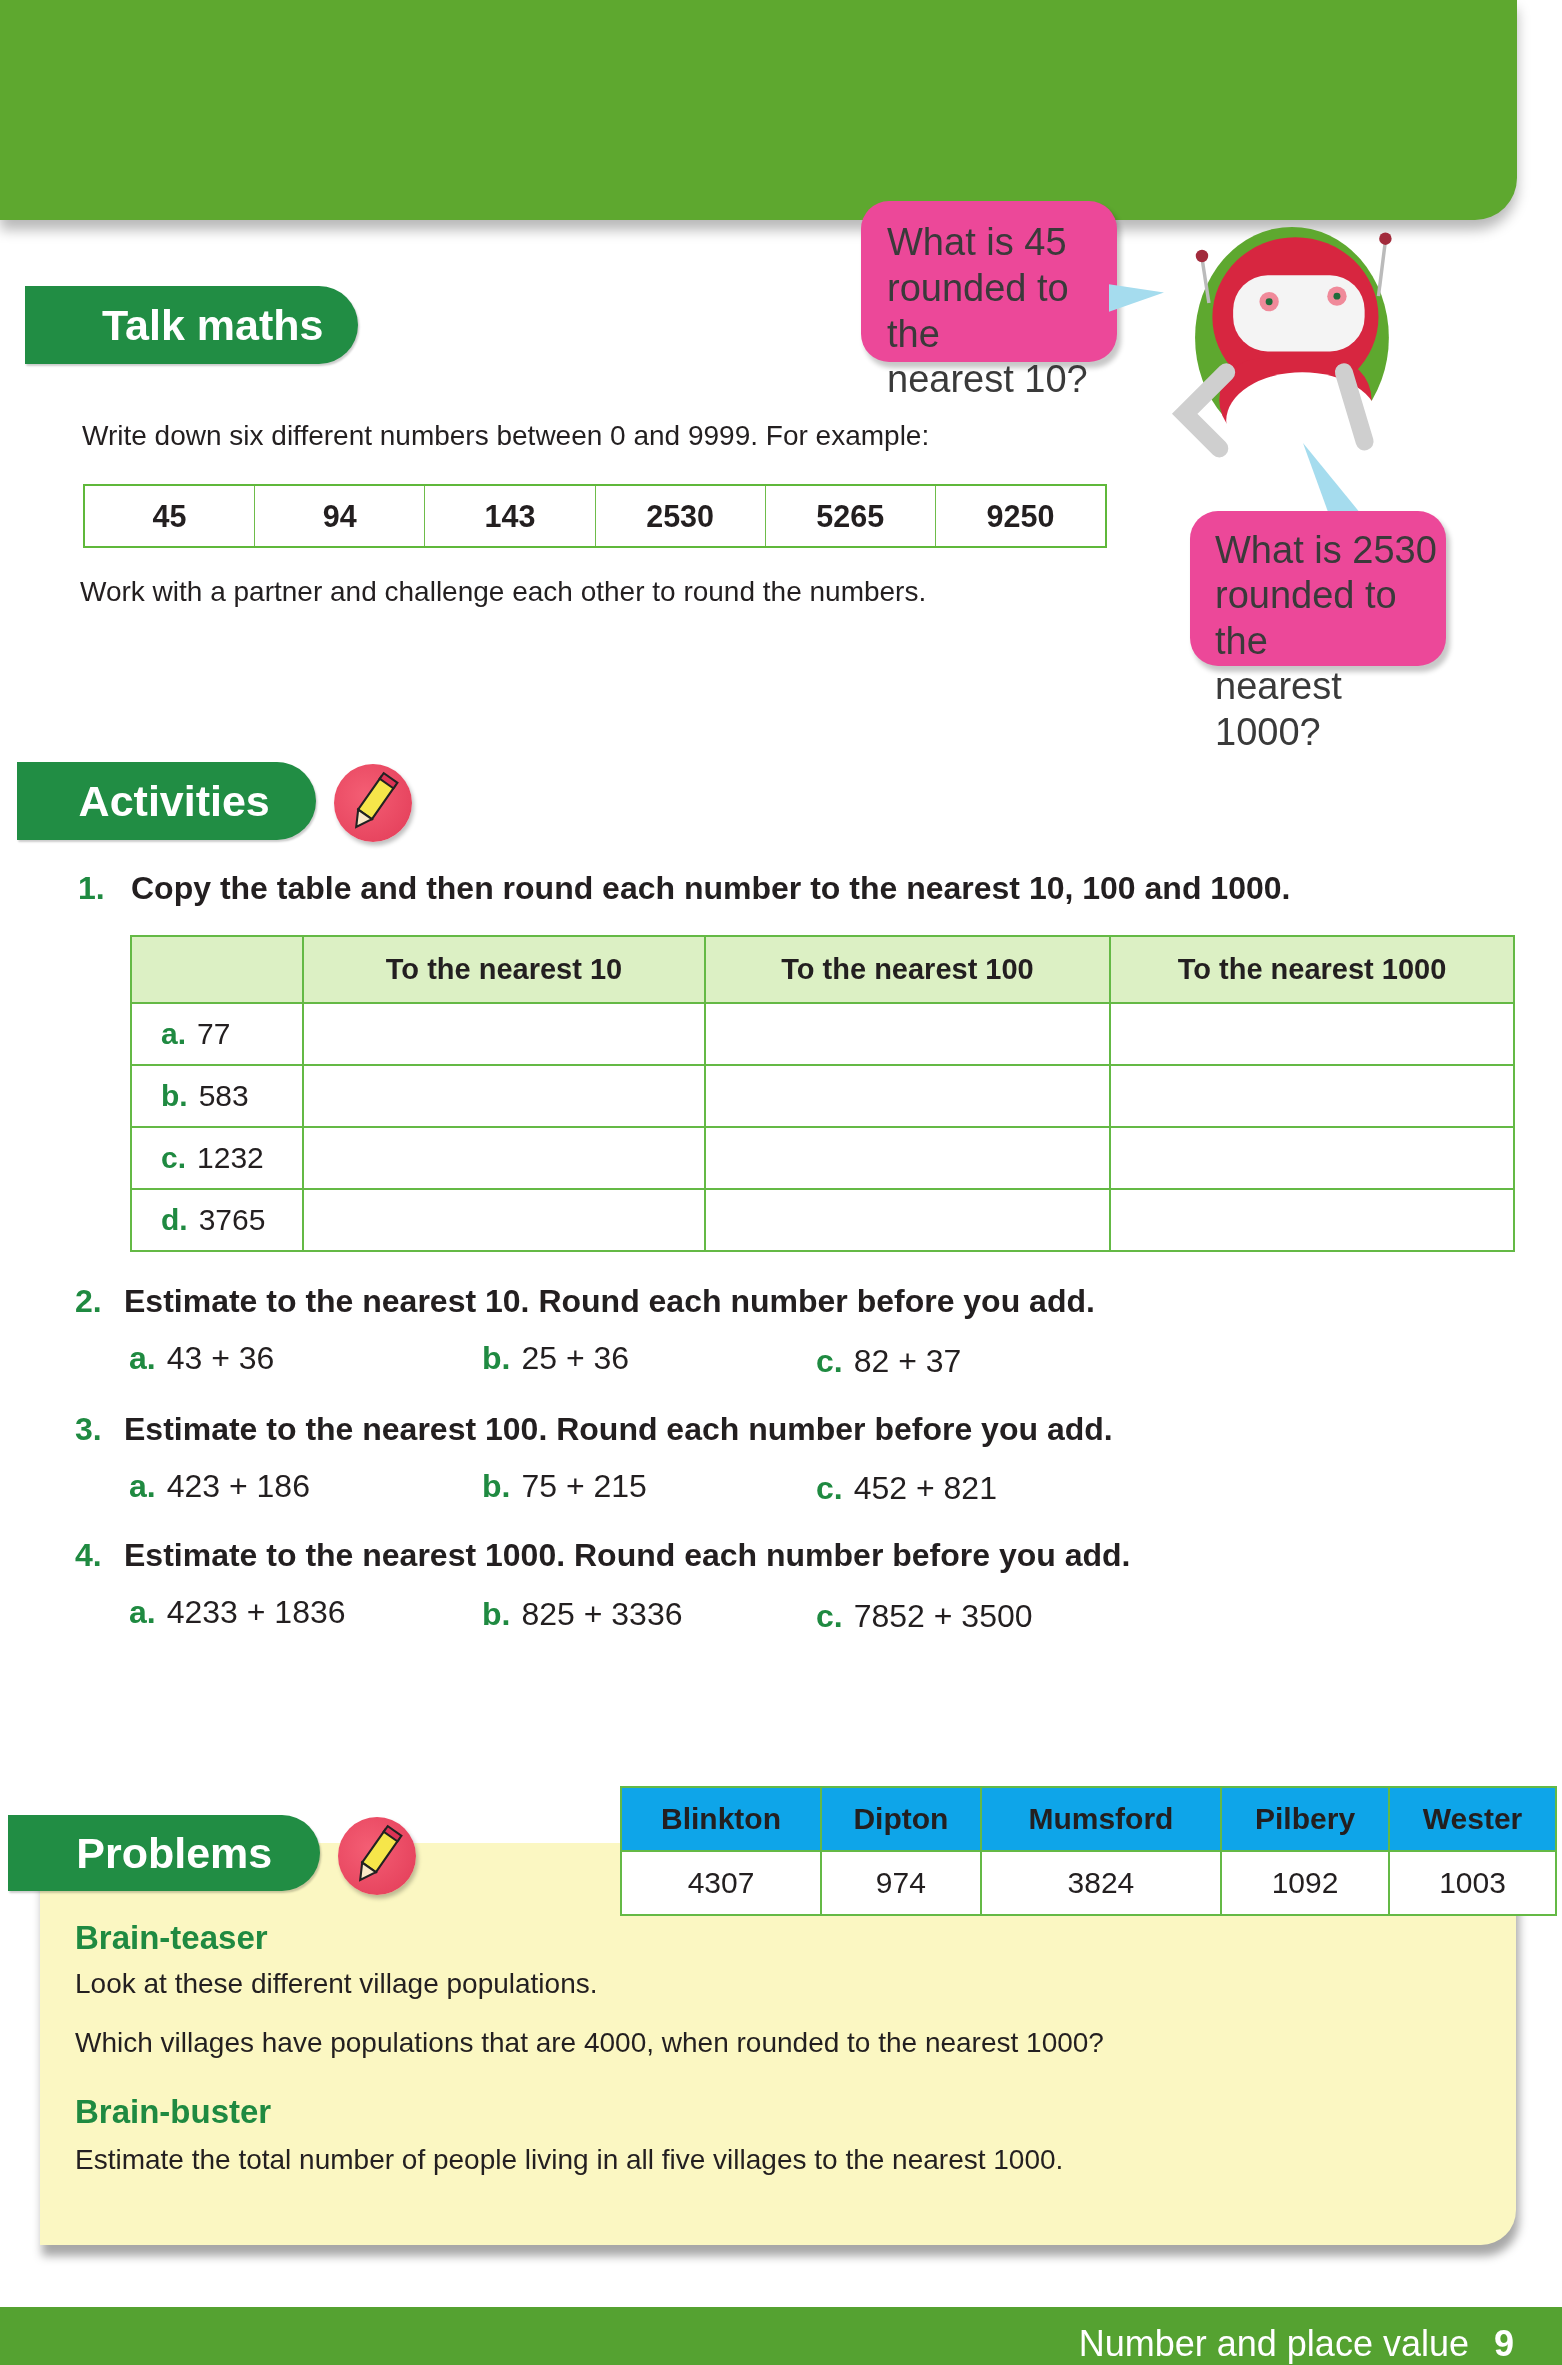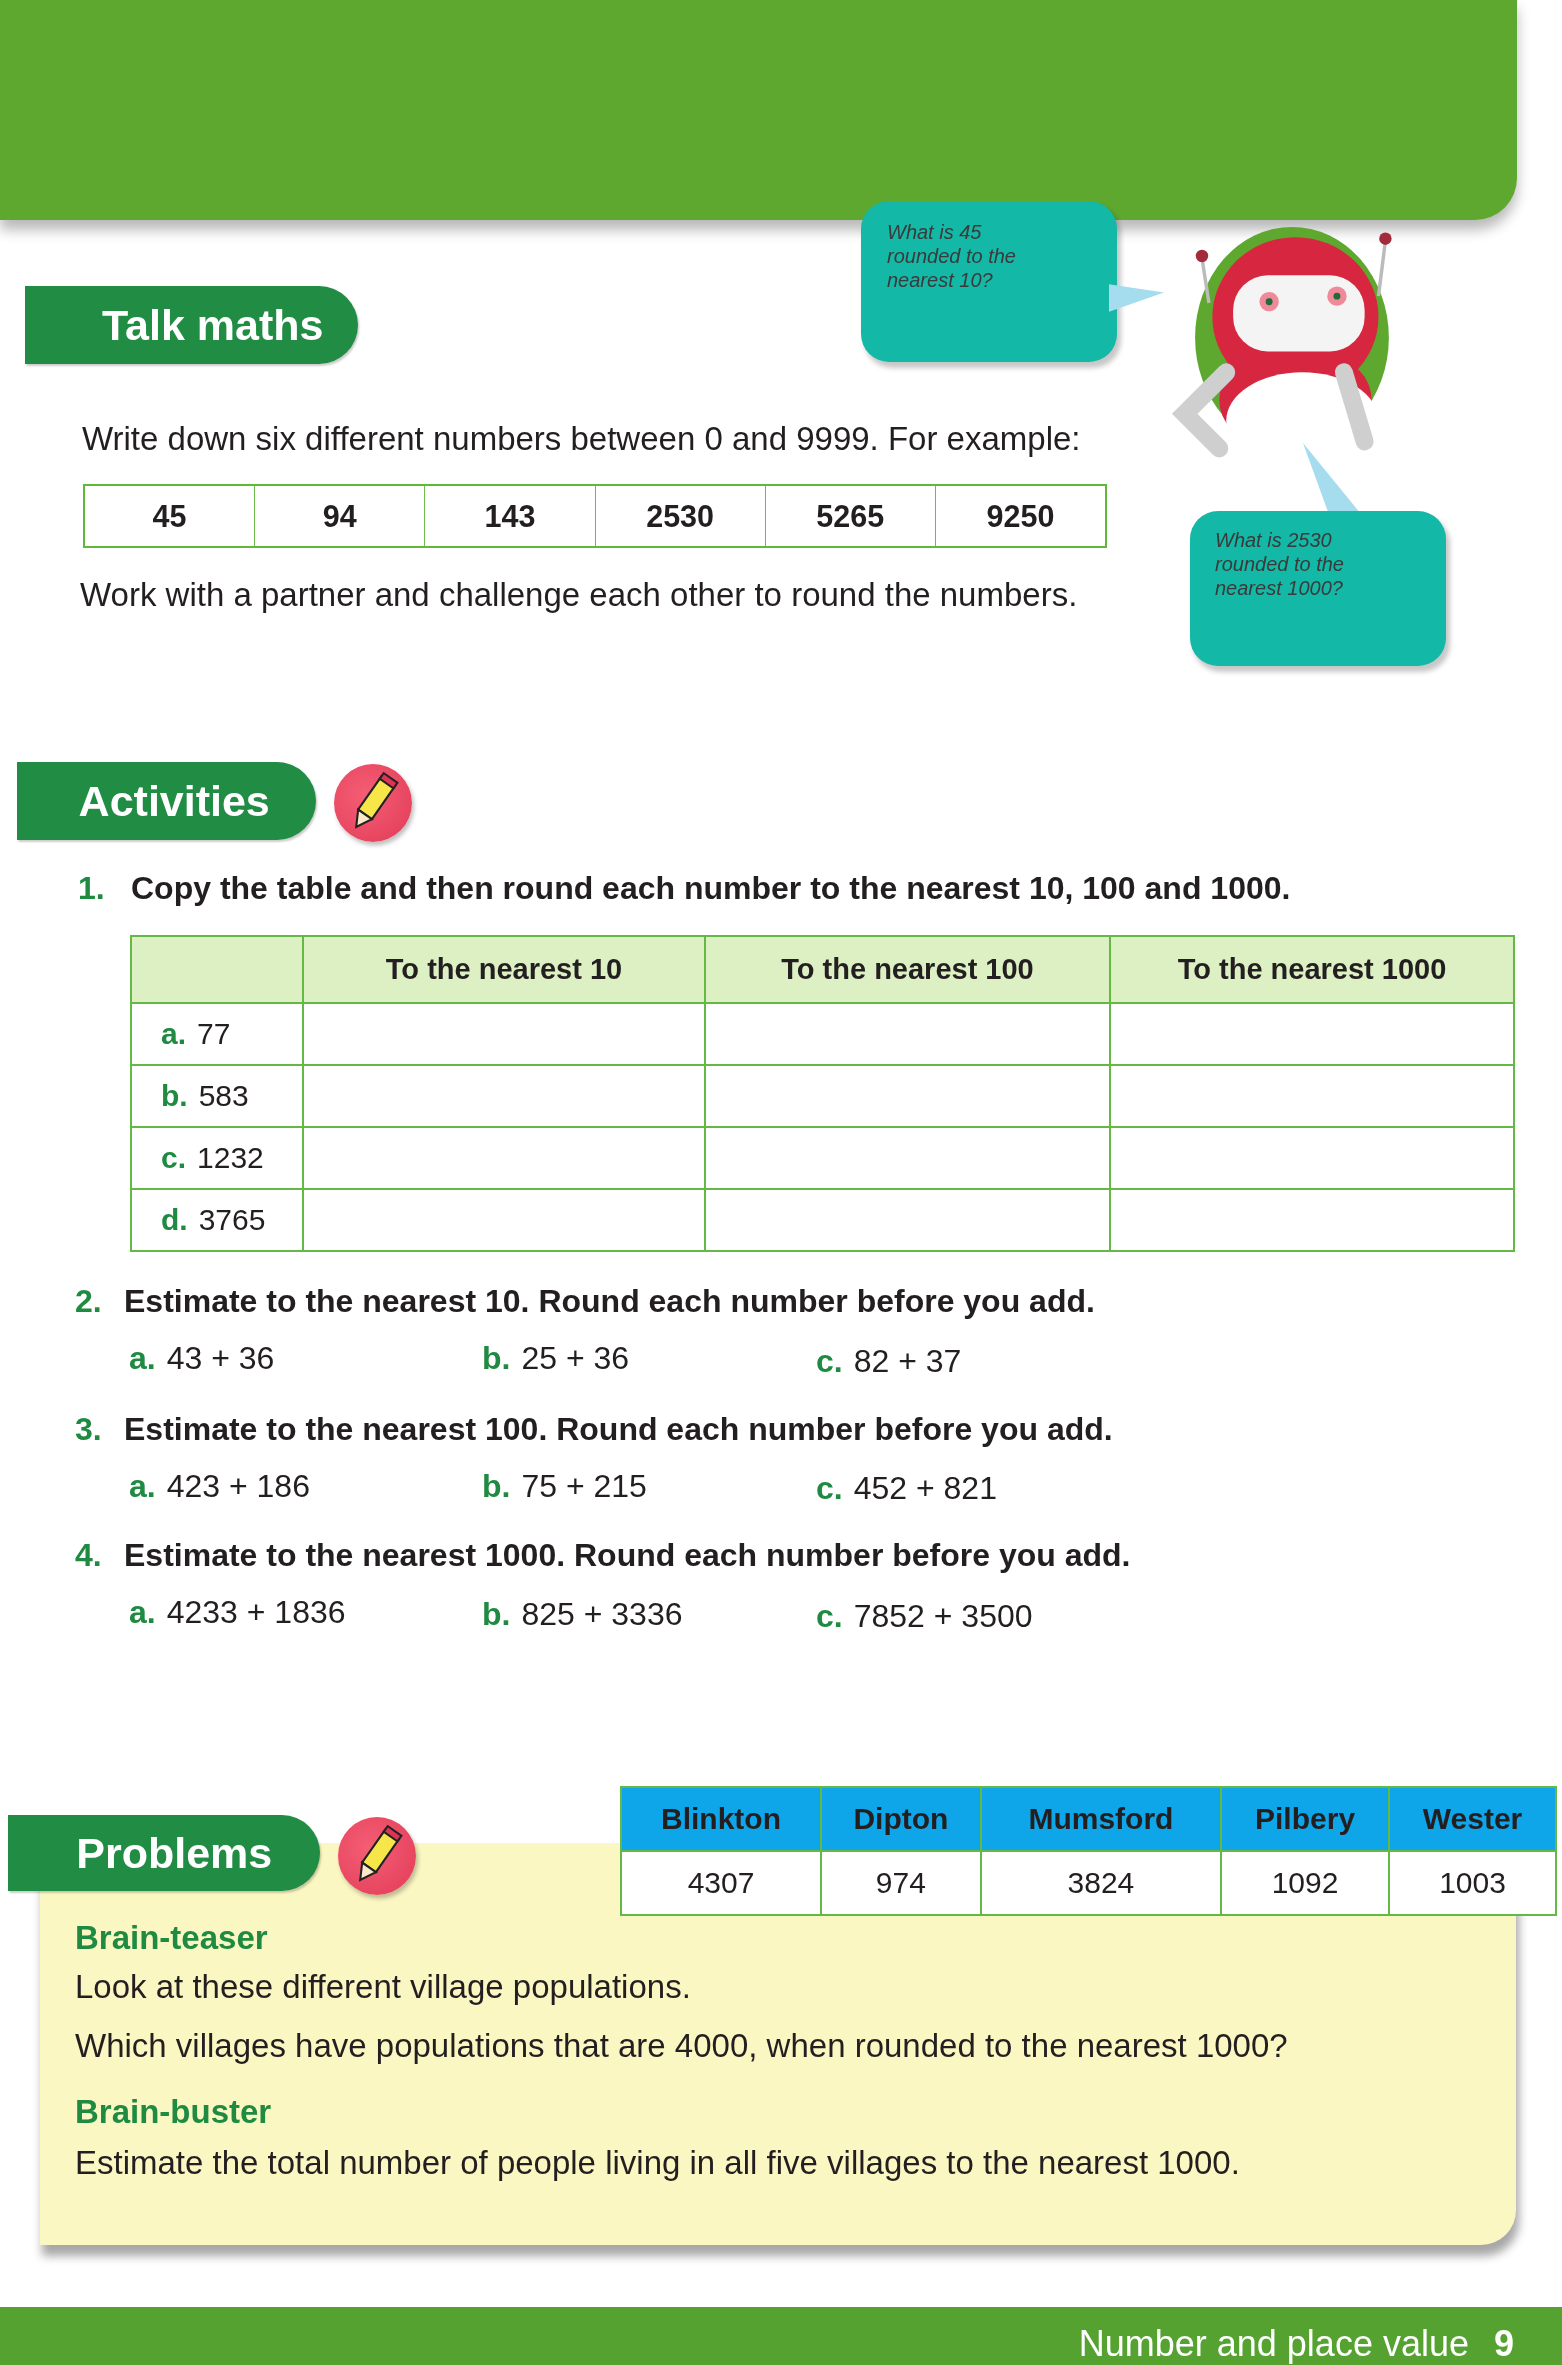--- a/index.html
+++ b/index.html
@@ -21,33 +21,33 @@
     border-top-right-radius: 39px; border-bottom-right-radius: 39px;
     display: flex; align-items: center; padding-left: 77px; box-sizing: border-box;
     font-size: 43px; box-shadow: 1.4px 2.1px 2.1px rgba(0,0,0,0.2);
   }
   .pencil-badge {
     width: 78px; height: 78px; border-radius: 50%;
     background: radial-gradient(circle at 40% 40%, #f45e74, #e23b57);
     box-shadow: 2.1px 3.5px 4.2px rgba(0,0,0,0.25);
   }
   .pencil-badge svg { width: 78px; height: 78px; }
-  .body-text { font-size: 33px; color: #231f20; }
+  .body-text { font-size: 28px; color: #231f20; }
   .num-strip {
     left: 83px; top: 484px; width: 1024px; height: 64px;
     display: flex; border: 2.8px solid #5fb83a; border-left-width: 2.1px; box-sizing: border-box;
   }
   .num-strip .cell {
     flex: 1; display: flex; align-items: center; justify-content: center;
     font-weight: bold; font-size: 30.5px; border-right: 1.4px solid #6ebc4a;
   }
   .num-strip .cell:last-child { border-right: none; }
   .bubble {
-    background: #14b8a6; border-radius: 28px; font-size: 20px; color: #3a3a3a;
-    line-height: 1.2; box-shadow: 3.5px 5.5px 5.5px rgba(0,0,0,0.22); box-sizing: border-box; font-style: italic;
+    background: #ec4899; border-radius: 28px; font-size: 38px; color: #3a3a3a;
+    line-height: 1.2; box-shadow: 3.5px 5.5px 5.5px rgba(0,0,0,0.22); box-sizing: border-box;
   }
   .robot-wrap { left: 1143px; top: 220px; width: 291px; height: 263px; }
   .q-num { color: #1f8a41; font-weight: bold; }
   .q-line { font-size: 32px; font-weight: bold; color: #231f20; }
   .q-line .q-num { display: inline-block; width: 49px; }
   table.round-table {
     position: absolute; left: 130px; top: 935px; width: 1385px;
     border-collapse: collapse; font-size: 30.5px;
   }
   table.round-table th, table.round-table td {

